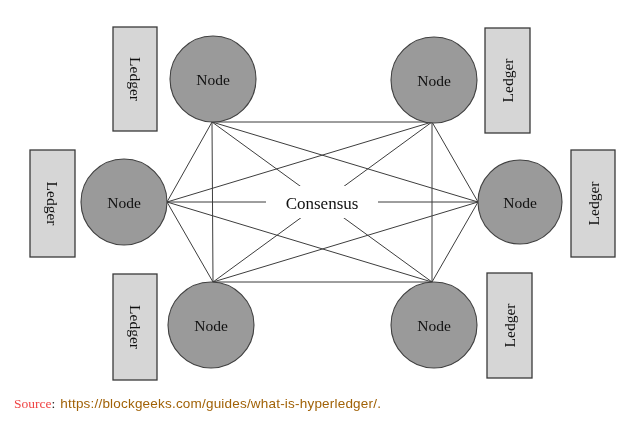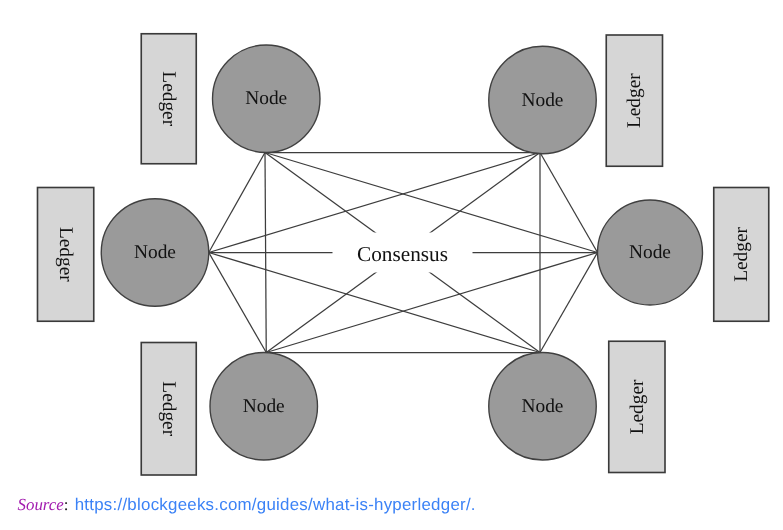--- a/index.html
+++ b/index.html
@@ -17,31 +17,30 @@
   }
   #source-line {
     position: absolute;
     left: 14px;
     top: 396px;
     white-space: nowrap;
     font-size: 13.5px;
   }
   #source-line .src-prefix {
     font-family: "Liberation Serif", serif;
-    font-style: italic;
-    color: #a21caf;
+    color: #ef4444;
   }
   #source-line .src-sep {
     font-family: "Liberation Serif", serif;
     font-style: normal;
     color: #222222;
   }
   #source-line .src-url {
     font-family: "Liberation Sans", sans-serif;
-    color: #3b82f6;
+    color: #a16207;
     margin-left: 5px;
     letter-spacing: 0.2px;
   }
 </style>
 </head>
 <body>
 
 <div id="screen">
   <svg id="diagram-svg" width="626" height="424" viewBox="0 0 626 424">
       <line x1="212" y1="122" x2="432" y2="122" stroke="#3d3d3d" stroke-width="1"></line>

